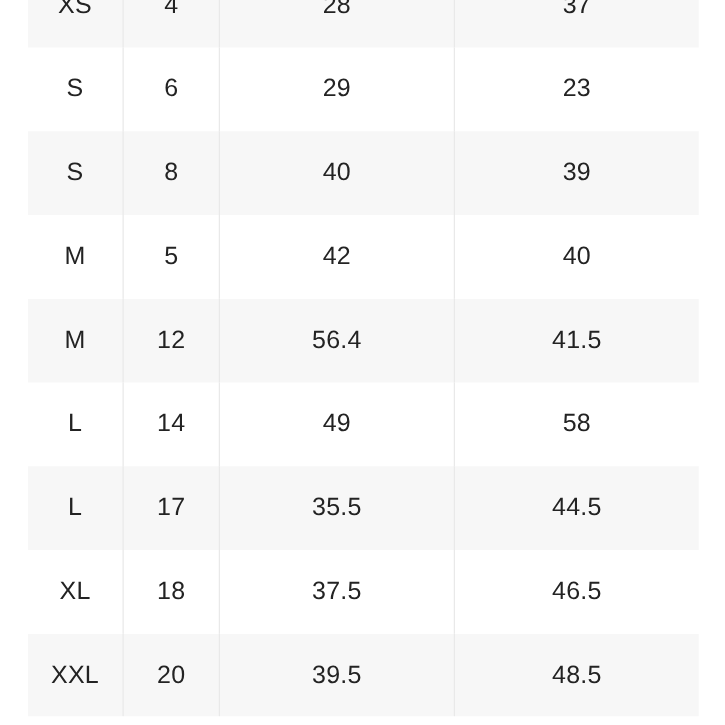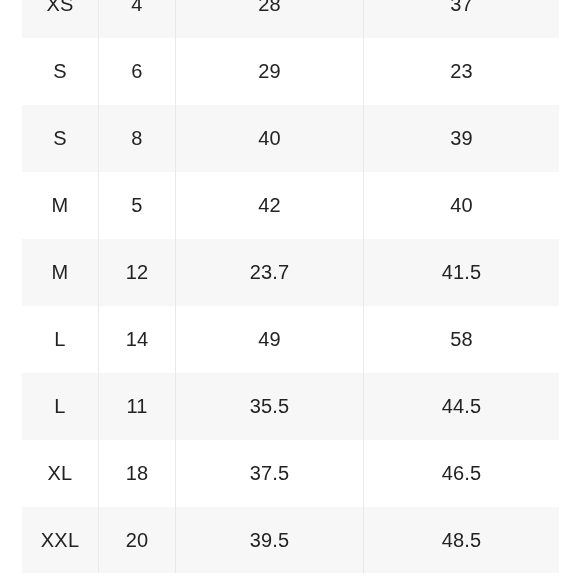--- a/index.html
+++ b/index.html
@@ -127,36 +127,36 @@
             <td class="cell col-size">M</td>
             <td class="cell col-us">5</td>
             <td class="cell col-bust">42</td>
             <td class="cell col-hip">40</td>
             <td class="pad col-pad-right"></td>
           </tr>
           <tr class="shaded">
             <td class="pad col-pad-left"></td>
             <td class="cell col-size">M</td>
             <td class="cell col-us">12</td>
-            <td class="cell col-bust">23.7</td>
+            <td class="cell col-bust">56.4</td>
             <td class="cell col-hip">41.5</td>
             <td class="pad col-pad-right"></td>
           </tr>
           <tr class="plain">
             <td class="pad col-pad-left"></td>
             <td class="cell col-size">L</td>
             <td class="cell col-us">14</td>
             <td class="cell col-bust">49</td>
             <td class="cell col-hip">58</td>
             <td class="pad col-pad-right"></td>
           </tr>
           <tr class="shaded">
             <td class="pad col-pad-left"></td>
             <td class="cell col-size">L</td>
-            <td class="cell col-us">11</td>
+            <td class="cell col-us">17</td>
             <td class="cell col-bust">35.5</td>
             <td class="cell col-hip">44.5</td>
             <td class="pad col-pad-right"></td>
           </tr>
           <tr class="plain">
             <td class="pad col-pad-left"></td>
             <td class="cell col-size">XL</td>
             <td class="cell col-us">18</td>
             <td class="cell col-bust">37.5</td>
             <td class="cell col-hip">46.5</td>

